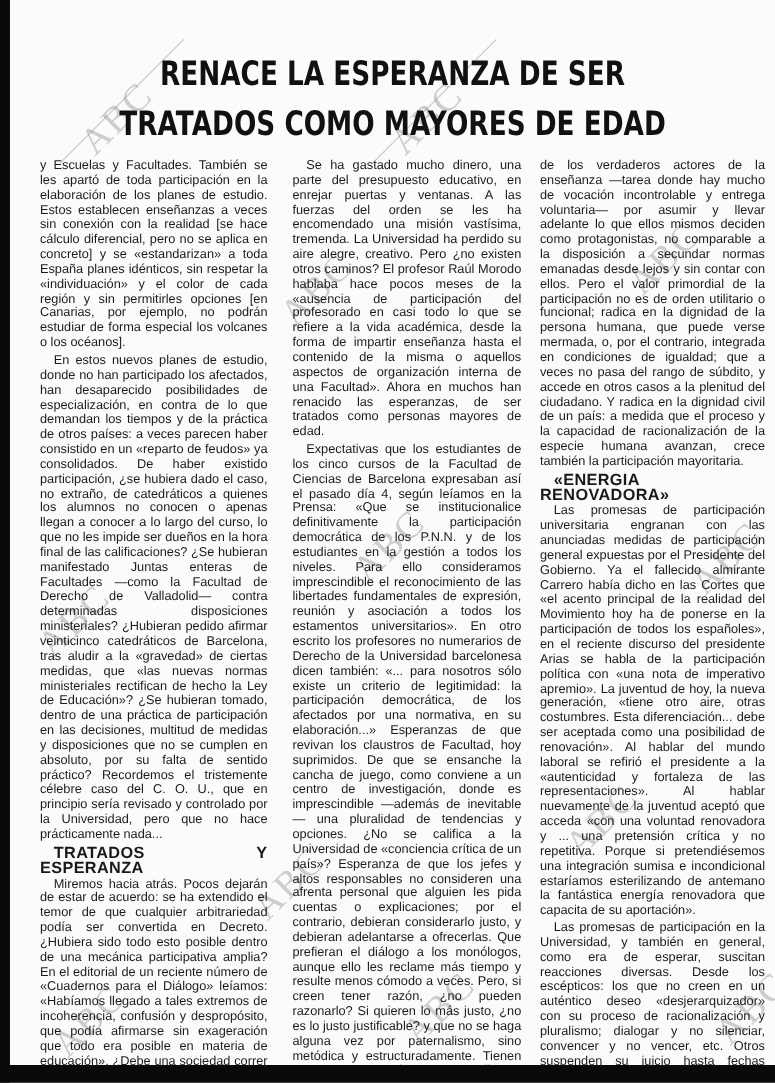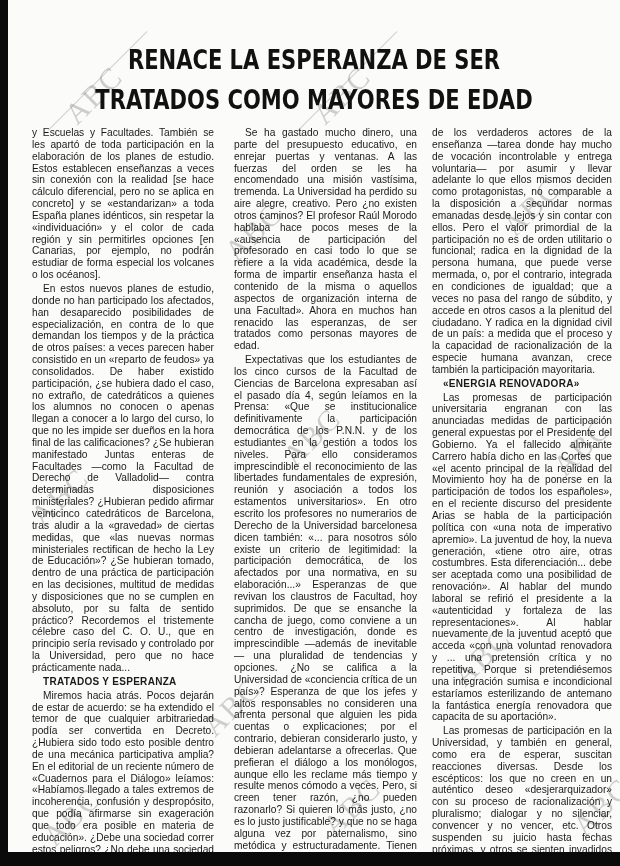--- a/index.html
+++ b/index.html
@@ -8,21 +8,21 @@
   .left-bar{position:absolute;left:0;top:0;width:8px;height:866px;background:#0a0a0a;}
   .bottom-bar{position:absolute;left:0;top:852px;width:620px;height:14px;background:#0a0a0a;}
   .headline{position:absolute;left:0;top:40px;width:612px;text-align:center;}
   .headline .line{display:block;font-family:"DejaVu Sans",sans-serif;font-weight:bold;font-size:27px;letter-spacing:0px;color:#111;line-height:40px;transform:scaleX(0.78);transform-origin:center;}
   .col{position:absolute;top:125px;font-size:10.2px;line-height:11.85px;color:#1a1a1a;text-align:justify;}
   .col p{margin:2px;text-indent:11px;}
   .col p.noindent{text-indent:0;}
   .c1{left:22px;width:186px;}
   .c2{left:224px;width:187px;}
   .c3{left:422px;width:184px;}
-  .sub{font-weight:bold;font-size:10px;letter-spacing:0.3px;margin:14px 0 12px 0;text-indent:0;}
+  .sub{font-weight:bold;font-size:13px;letter-spacing:0.3px;margin:14px 0 12px 0;text-indent:0;}
   .wm{position:absolute;font-family:"Liberation Serif",serif;font-size:30px;color:rgba(120,120,120,0.35);transform:rotate(-45deg);pointer-events:none;letter-spacing:2px;}
   .wm-line{position:absolute;height:1px;background:rgba(140,140,140,0.45);transform-origin:left center;pointer-events:none;}
 </style>
 </head>
 <body>
 
 <div class="left-bar"></div>
 <div class="bottom-bar"></div>
 
 <div class="page">

